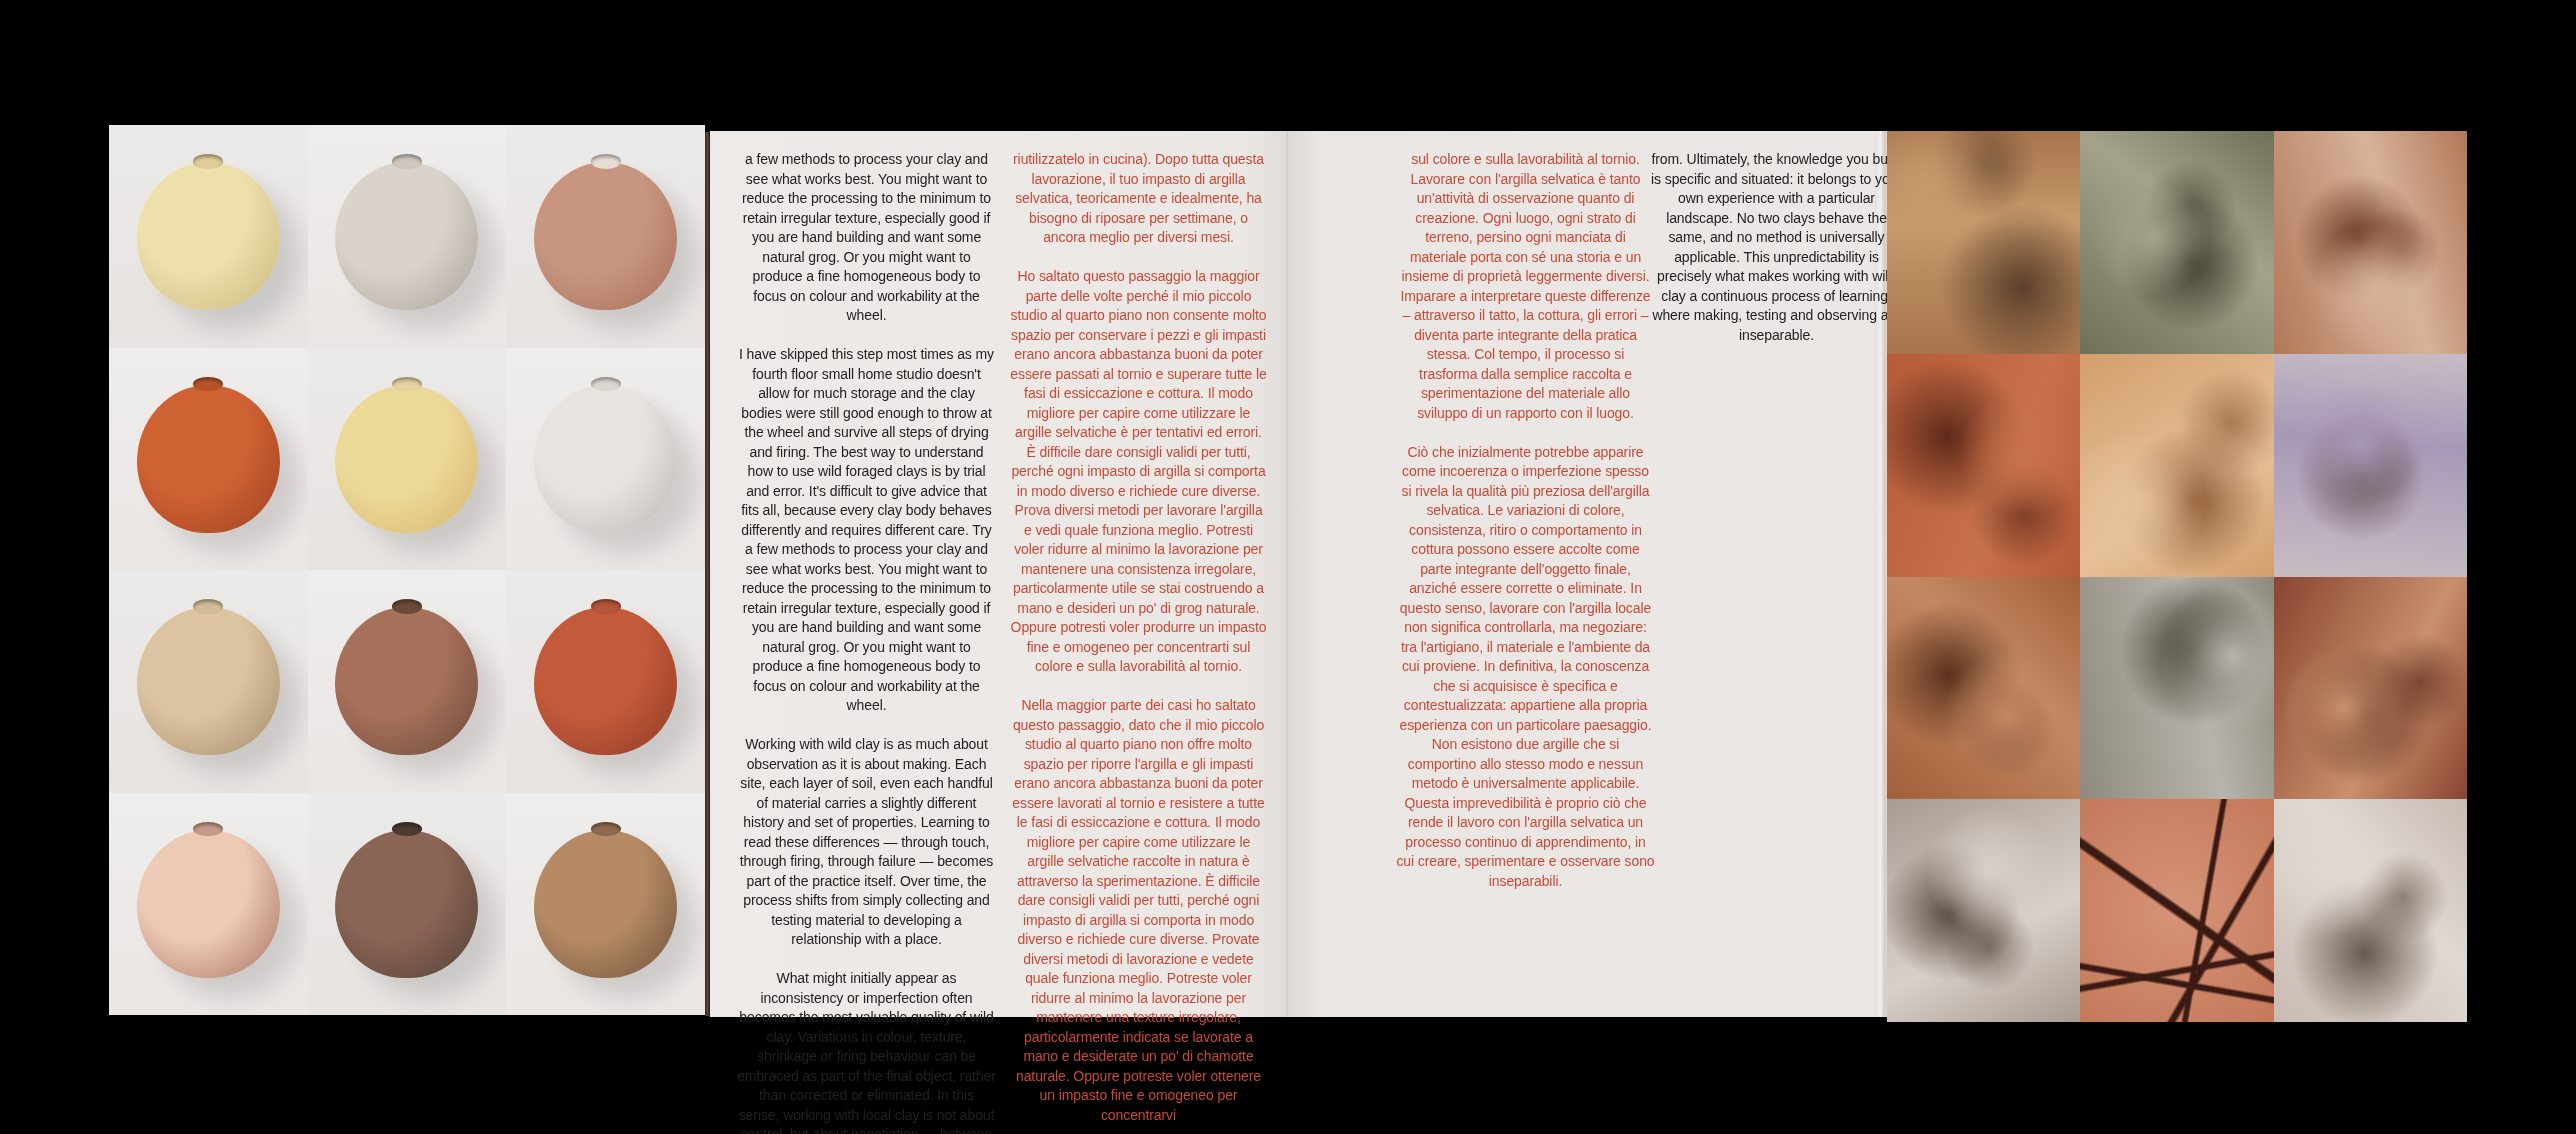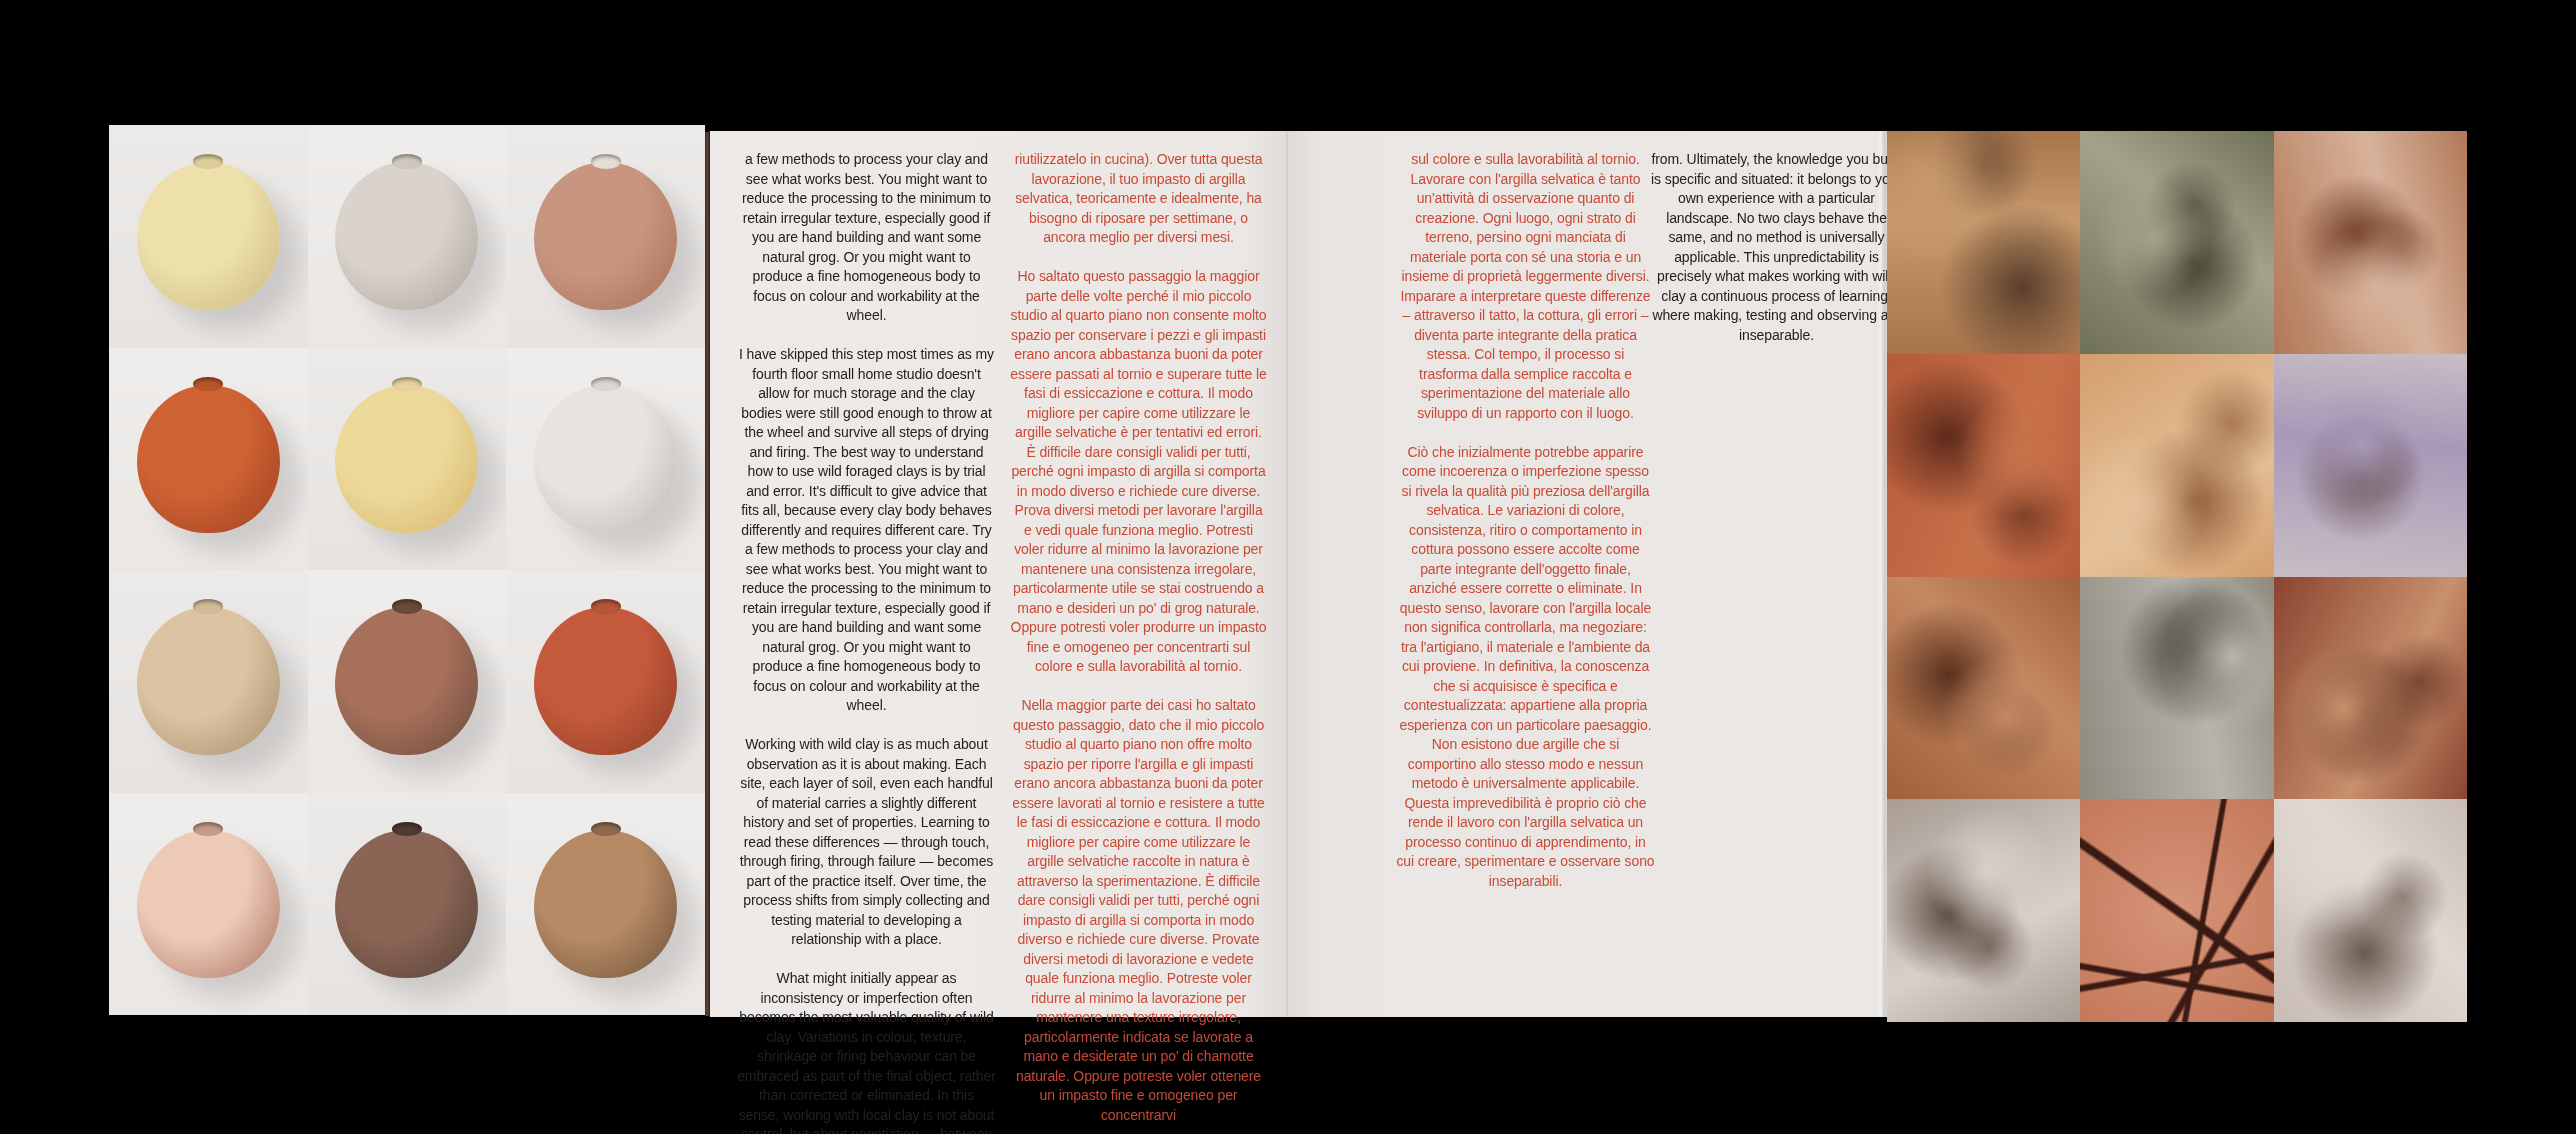--- a/index.html
+++ b/index.html
@@ -128,21 +128,21 @@
 <div class="page-fold"></div>
 
 <div class="col col1 en">
   <p>a few methods to process your clay and see what works best. You might want to reduce the processing to the minimum to retain irregular texture, especially good if you are hand building and want some natural grog. Or you might want to produce a fine homogeneous body to focus on colour and workability at the wheel.</p>
   <p>I have skipped this step most times as my fourth floor small home studio doesn't allow for much storage and the clay bodies were still good enough to throw at the wheel and survive all steps of drying and firing. The best way to understand how to use wild foraged clays is by trial and error. It's difficult to give advice that fits all, because every clay body behaves differently and requires different care. Try a few methods to process your clay and see what works best. You might want to reduce the processing to the minimum to retain irregular texture, especially good if you are hand building and want some natural grog. Or you might want to produce a fine homogeneous body to focus on colour and workability at the wheel.</p>
   <p>Working with wild clay is as much about observation as it is about making. Each site, each layer of soil, even each handful of material carries a slightly different history and set of properties. Learning to read these differences — through touch, through firing, through failure — becomes part of the practice itself. Over time, the process shifts from simply collecting and testing material to developing a relationship with a place.</p>
   <p>What might initially appear as inconsistency or imperfection often becomes the most valuable quality of wild clay. Variations in colour, texture, shrinkage or firing behaviour can be embraced as part of the final object, rather than corrected or eliminated. In this sense, working with local clay is not about control, but about negotiation — between the maker, the material, and the environment it comes</p>
 </div>
 
 <div class="col col2 it">
-  <p>riutilizzatelo in cucina). Over tutta questa lavorazione, il tuo impasto di argilla selvatica, teoricamente e idealmente, ha bisogno di riposare per settimane, o ancora meglio per diversi mesi.</p>
+  <p>riutilizzatelo in cucina). Dopo tutta questa lavorazione, il tuo impasto di argilla selvatica, teoricamente e idealmente, ha bisogno di riposare per settimane, o ancora meglio per diversi mesi.</p>
   <p>Ho saltato questo passaggio la maggior parte delle volte perché il mio piccolo studio al quarto piano non consente molto spazio per conservare i pezzi e gli impasti erano ancora abbastanza buoni da poter essere passati al tornio e superare tutte le fasi di essiccazione e cottura. Il modo migliore per capire come utilizzare le argille selvatiche è per tentativi ed errori. È difficile dare consigli validi per tutti, perché ogni impasto di argilla si comporta in modo diverso e richiede cure diverse. Prova diversi metodi per lavorare l'argilla e vedi quale funziona meglio. Potresti voler ridurre al minimo la lavorazione per mantenere una consistenza irregolare, particolarmente utile se stai costruendo a mano e desideri un po' di grog naturale. Oppure potresti voler produrre un impasto fine e omogeneo per concentrarti sul colore e sulla lavorabilità al tornio.</p>
   <p>Nella maggior parte dei casi ho saltato questo passaggio, dato che il mio piccolo studio al quarto piano non offre molto spazio per riporre l'argilla e gli impasti erano ancora abbastanza buoni da poter essere lavorati al tornio e resistere a tutte le fasi di essiccazione e cottura. Il modo migliore per capire come utilizzare le argille selvatiche raccolte in natura è attraverso la sperimentazione. È difficile dare consigli validi per tutti, perché ogni impasto di argilla si comporta in modo diverso e richiede cure diverse. Provate diversi metodi di lavorazione e vedete quale funziona meglio. Potreste voler ridurre al minimo la lavorazione per mantenere una texture irregolare, particolarmente indicata se lavorate a mano e desiderate un po' di chamotte naturale. Oppure potreste voler ottenere un impasto fine e omogeneo per concentrarvi</p>
 </div>
 
 <div class="col col3 it">
   <p>sul colore e sulla lavorabilità al tornio. Lavorare con l'argilla selvatica è tanto un'attività di osservazione quanto di creazione. Ogni luogo, ogni strato di terreno, persino ogni manciata di materiale porta con sé una storia e un insieme di proprietà leggermente diversi. Imparare a interpretare queste differenze – attraverso il tatto, la cottura, gli errori – diventa parte integrante della pratica stessa. Col tempo, il processo si trasforma dalla semplice raccolta e sperimentazione del materiale allo sviluppo di un rapporto con il luogo.</p>
   <p>Ciò che inizialmente potrebbe apparire come incoerenza o imperfezione spesso si rivela la qualità più preziosa dell'argilla selvatica. Le variazioni di colore, consistenza, ritiro o comportamento in cottura possono essere accolte come parte integrante dell'oggetto finale, anziché essere corrette o eliminate. In questo senso, lavorare con l'argilla locale non significa controllarla, ma negoziare: tra l'artigiano, il materiale e l'ambiente da cui proviene. In definitiva, la conoscenza che si acquisisce è specifica e contestualizzata: appartiene alla propria esperienza con un particolare paesaggio. Non esistono due argille che si comportino allo stesso modo e nessun metodo è universalmente applicabile. Questa imprevedibilità è proprio ciò che rende il lavoro con l'argilla selvatica un processo continuo di apprendimento, in cui creare, sperimentare e osservare sono inseparabili.</p>
 </div>
 
 <div class="col col4 en">

